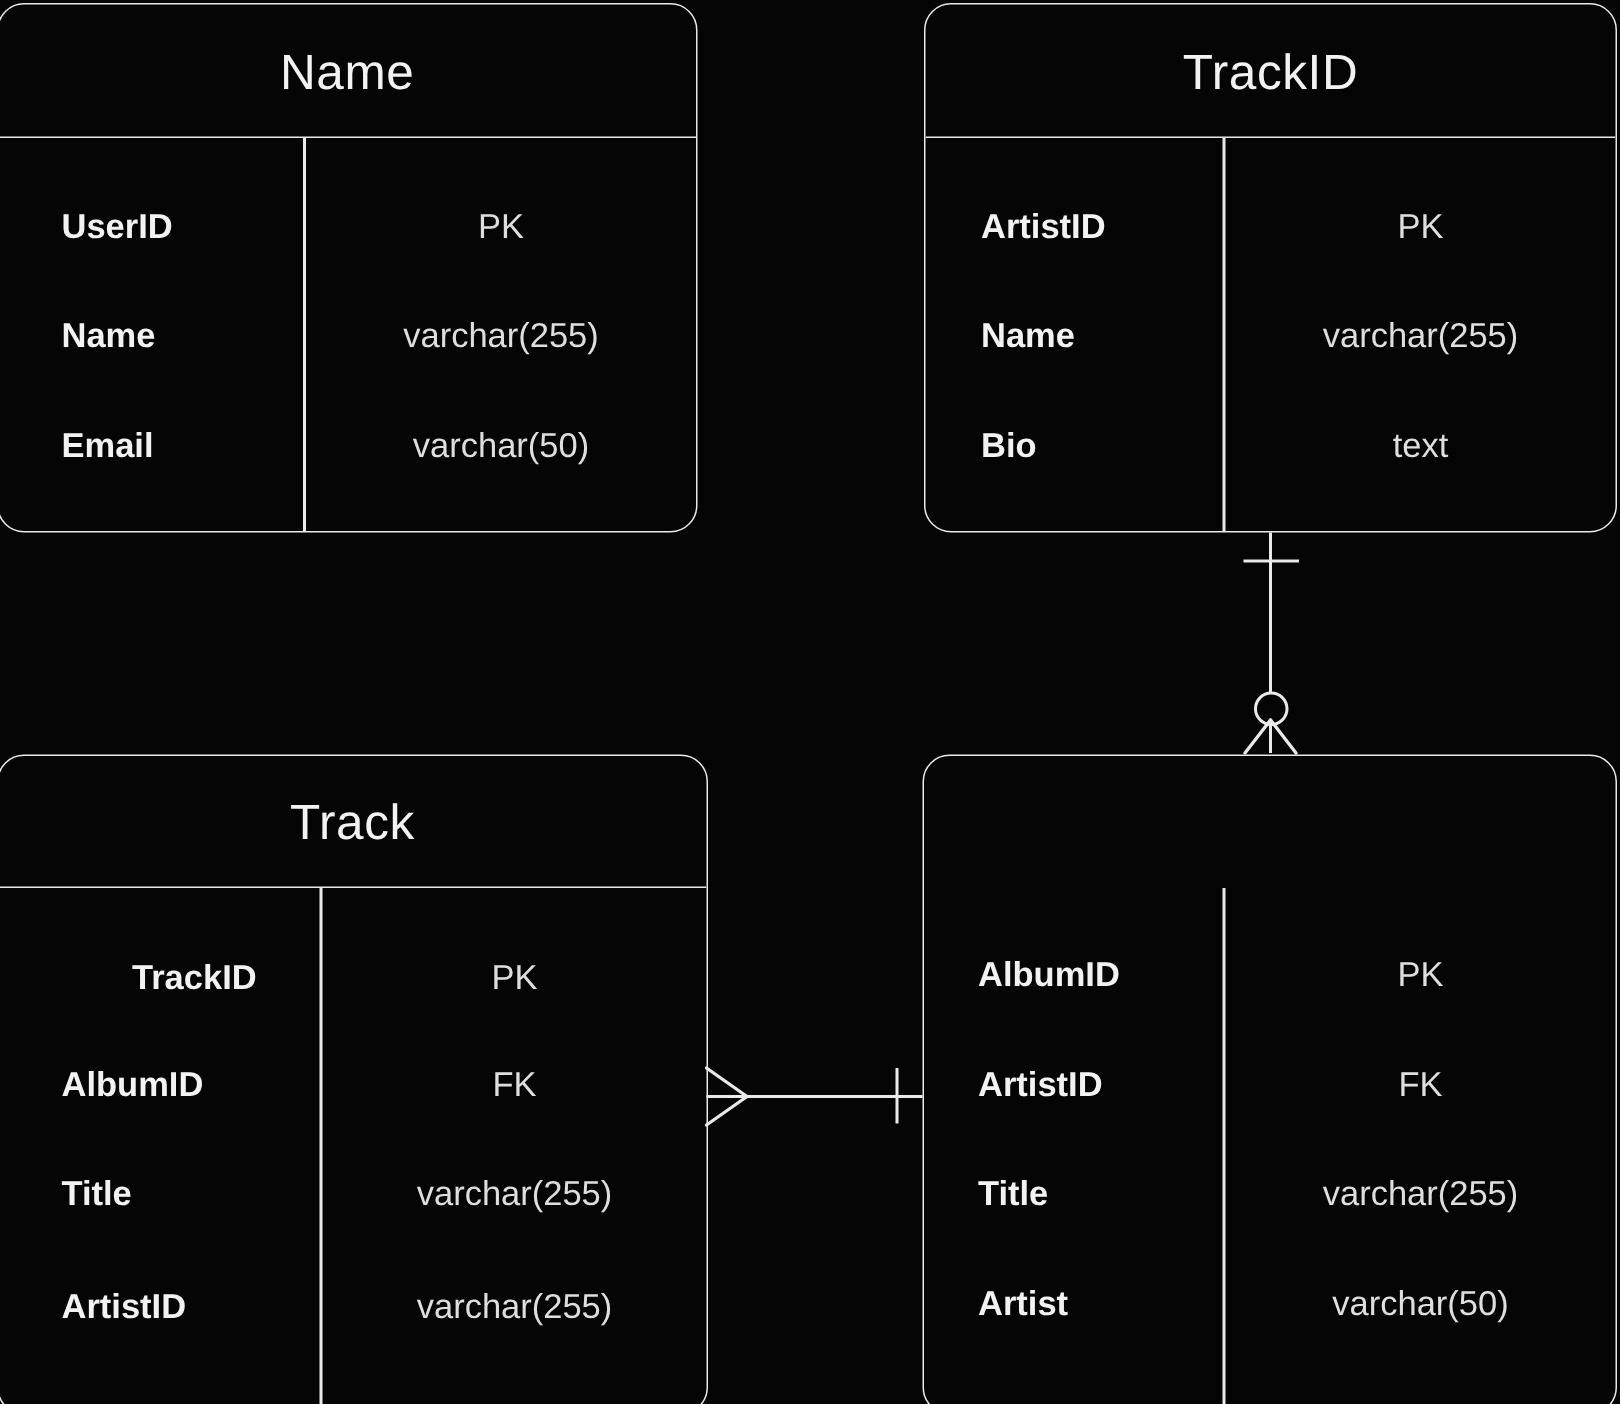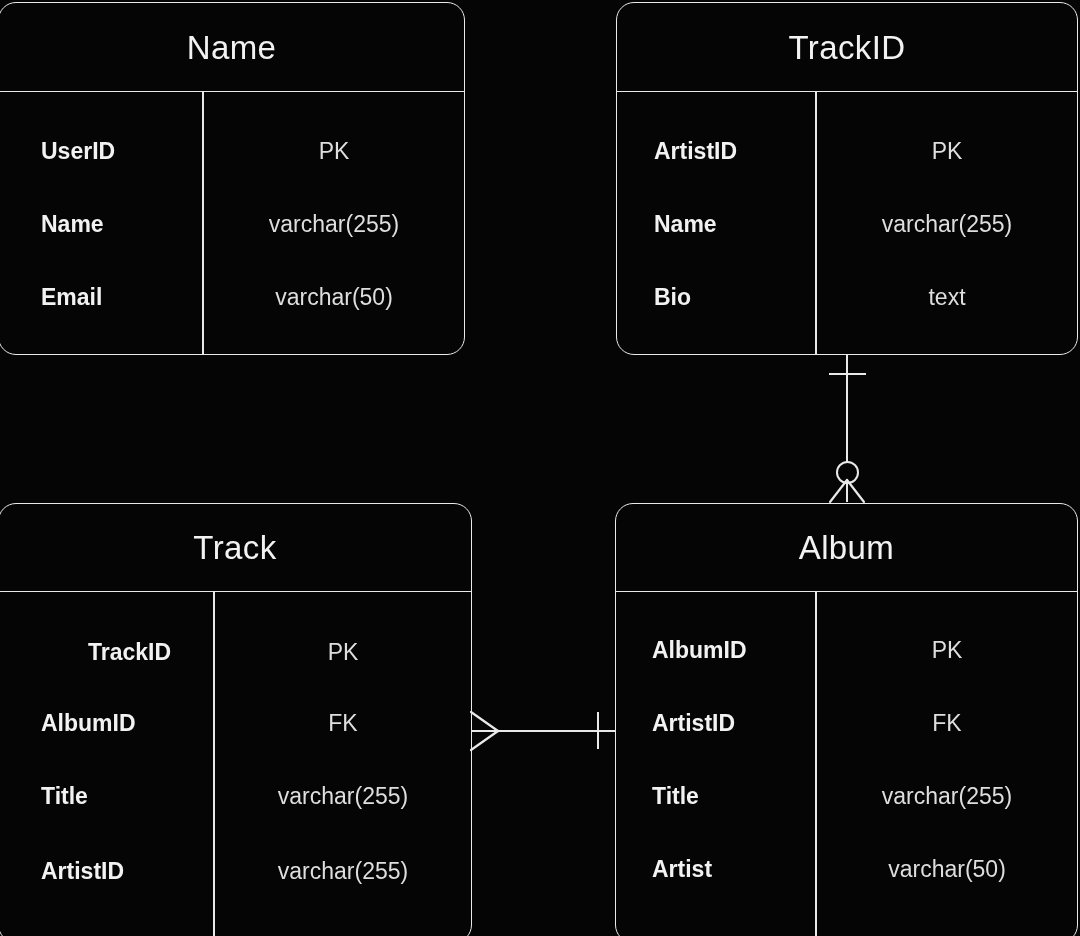--- a/index.html
+++ b/index.html
@@ -195,23 +195,20 @@
         <span class="attr-type" style="left:344px;">varchar(255)</span>
       </div>
       <div class="attr-row" style="top:279px;">
         <span class="attr-name" style="left:42px;">ArtistID</span>
         <span class="attr-type" style="left:344px;">varchar(255)</span>
       </div>
     </div>
   </div>
 
   <div class="entity" style="left:615px; top:503px; width:463px; height:440px;">
-    <div class="entity-header" style="height:88px;">
-      <span class="entity-title">Album</span>
-    </div>
     <div class="entity-body" style="top:88px; height:352px;">
       <div class="col-divider" style="left:199px;"></div>
 
       <div class="attr-row" style="top:58px;">
         <span class="attr-name" style="left:36px;">AlbumID</span>
         <span class="attr-type" style="left:331px;">PK</span>
       </div>
       <div class="attr-row" style="top:131px;">
         <span class="attr-name" style="left:36px;">ArtistID</span>
         <span class="attr-type" style="left:331px;">FK</span>

